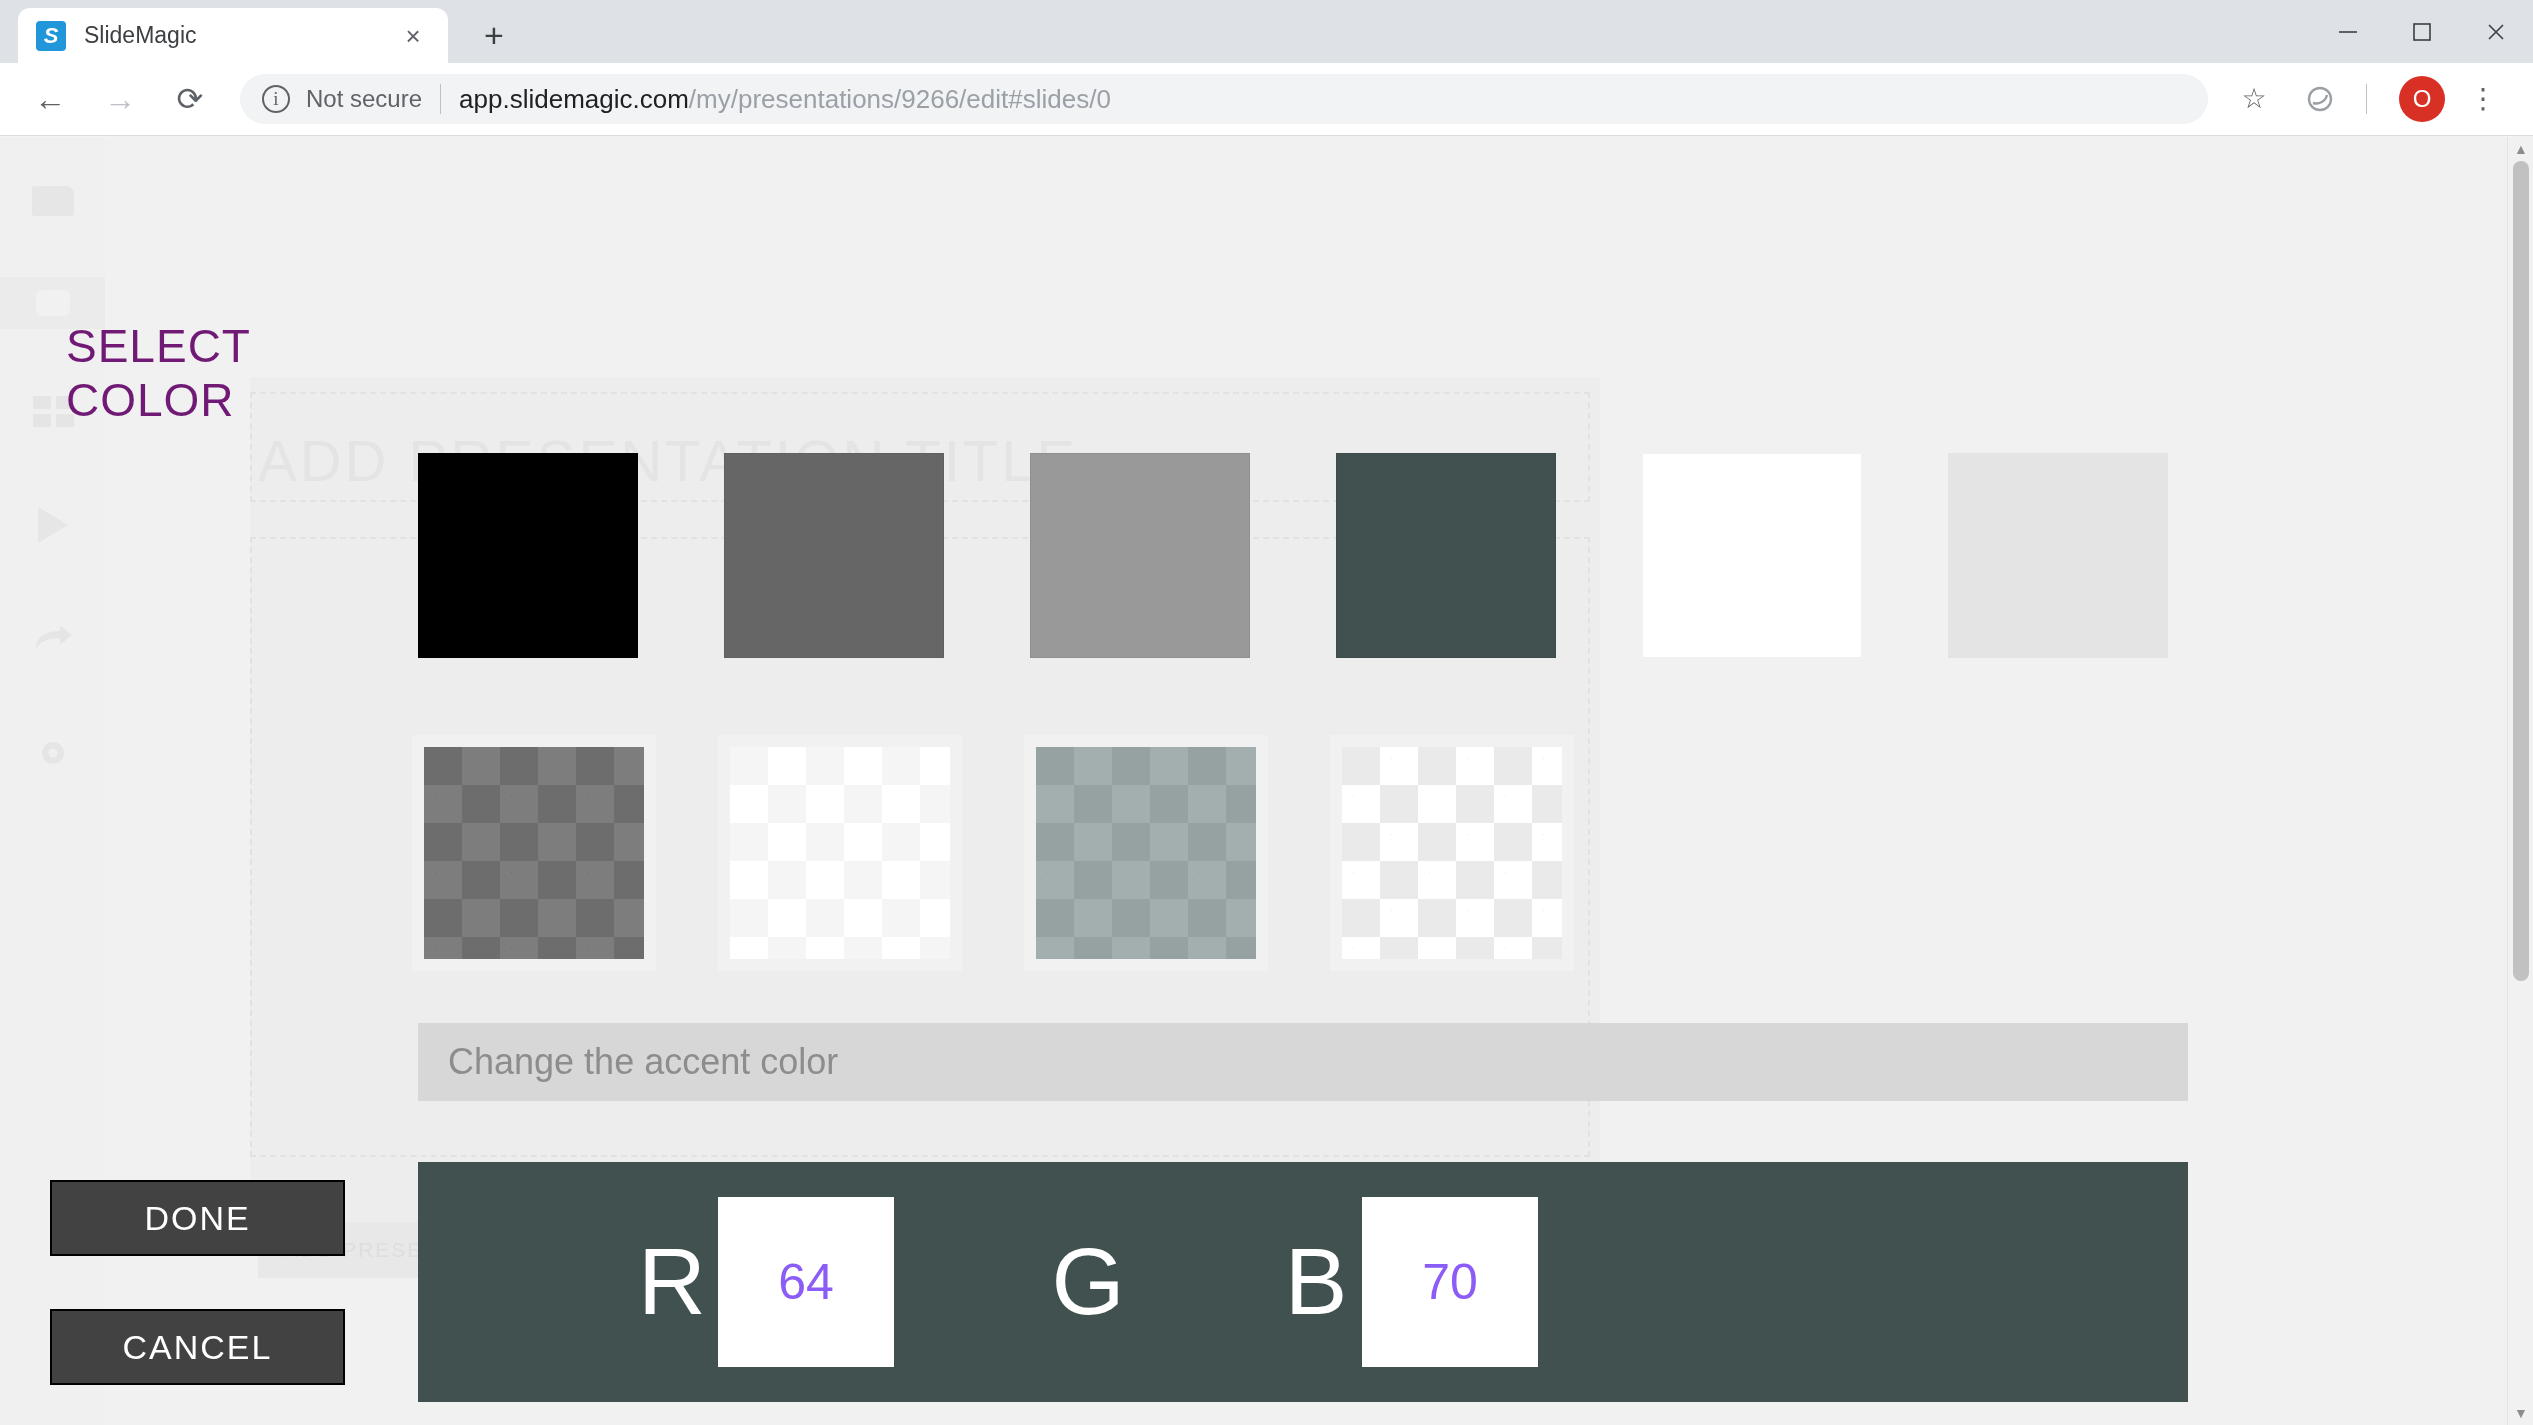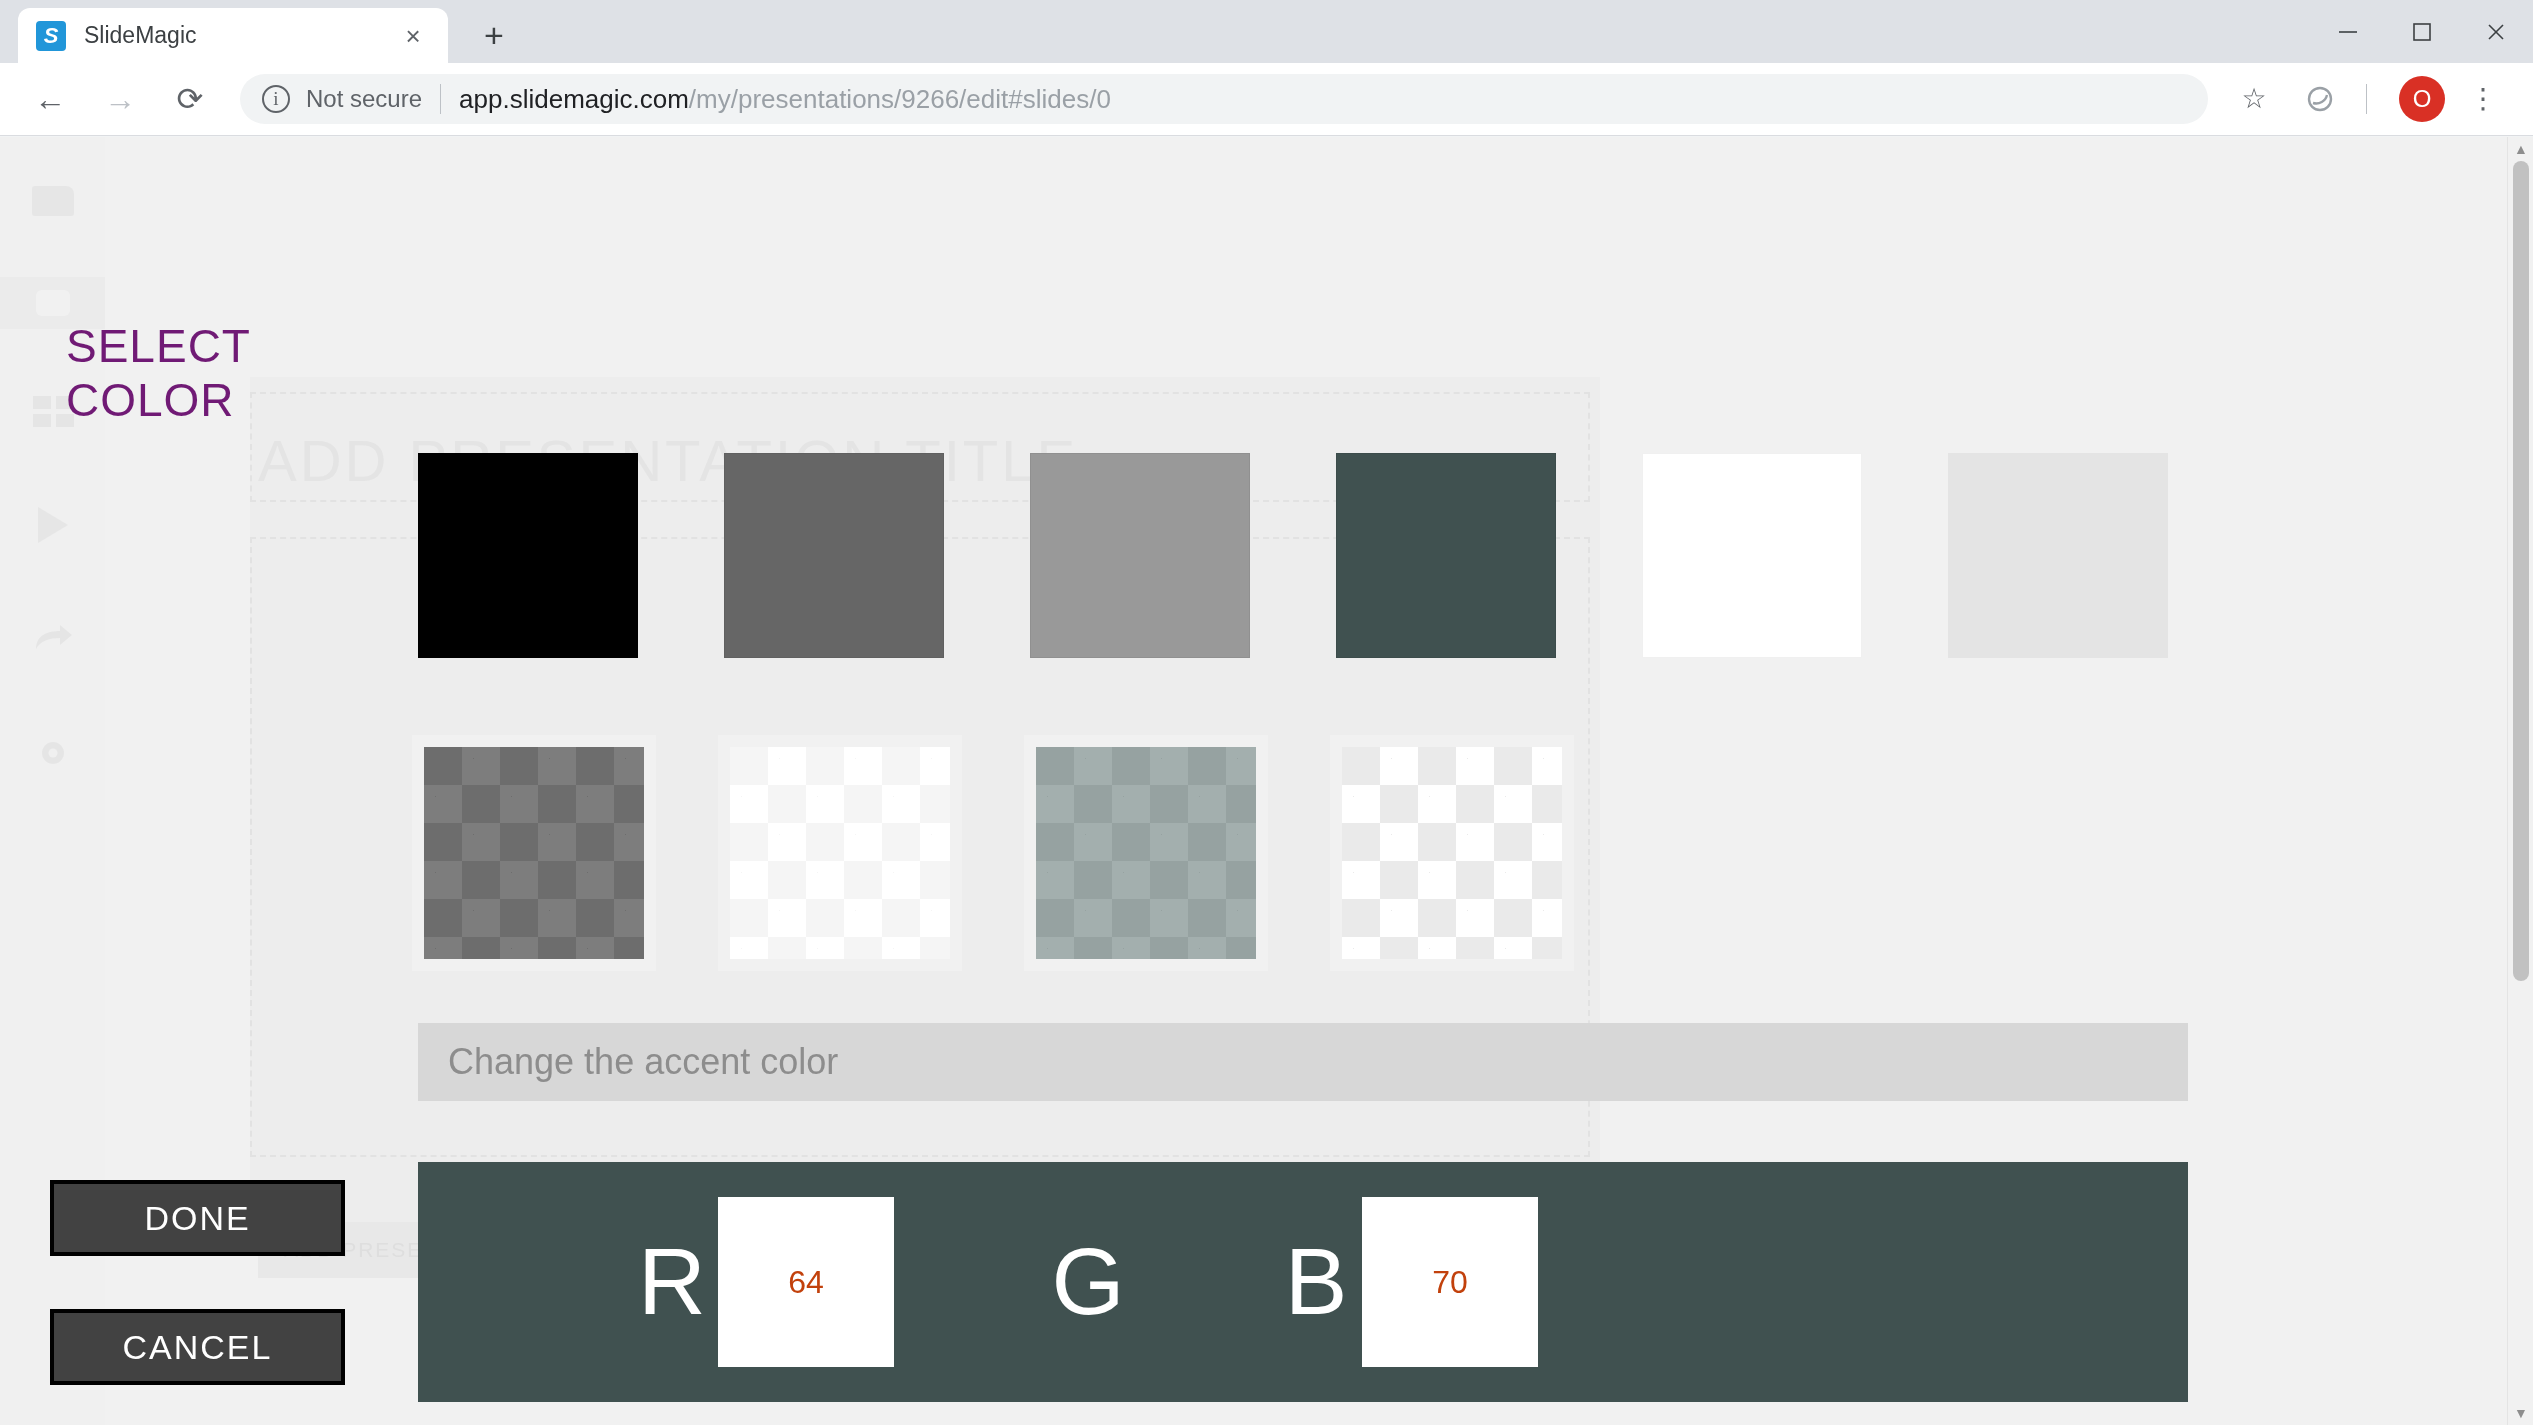--- a/index.html
+++ b/index.html
@@ -171,28 +171,28 @@
   }
   .rgb-group { display: flex; align-items: center; }
   .rgb-letter {
     font-size: 94px; color: #ffffff; font-weight: normal;
     font-family: "Liberation Sans", sans-serif; line-height: 1;
     width: 80px; text-align: center;
   }
   .rgb-field {
     width: 176px; height: 170px; background: #ffffff;
     display: flex; align-items: center; justify-content: center;
-    font-size: 32px; color: #c2410c; margin: 0 6px;
+    font-size: 50px; color: #8b5cf6; margin: 0 6px;
   }
   .rgb-spacer { width: 148px; }
 
   .action-btn {
     position: absolute; left: 50px;
     width: 295px; height: 76px; background: #424242;
-    border: 4px solid #000000;
+    border: 2px solid #000000;
     display: flex; align-items: center; justify-content: center;
     color: #ffffff; font-size: 34px; letter-spacing: 2px;
   }
 
   
   .scrollbar {
     position: absolute; right: 0; top: 137px;
     width: 26px; height: 1288px; background: #f1f1f1;
     border-left: 1px solid #e4e4e4;
   }

